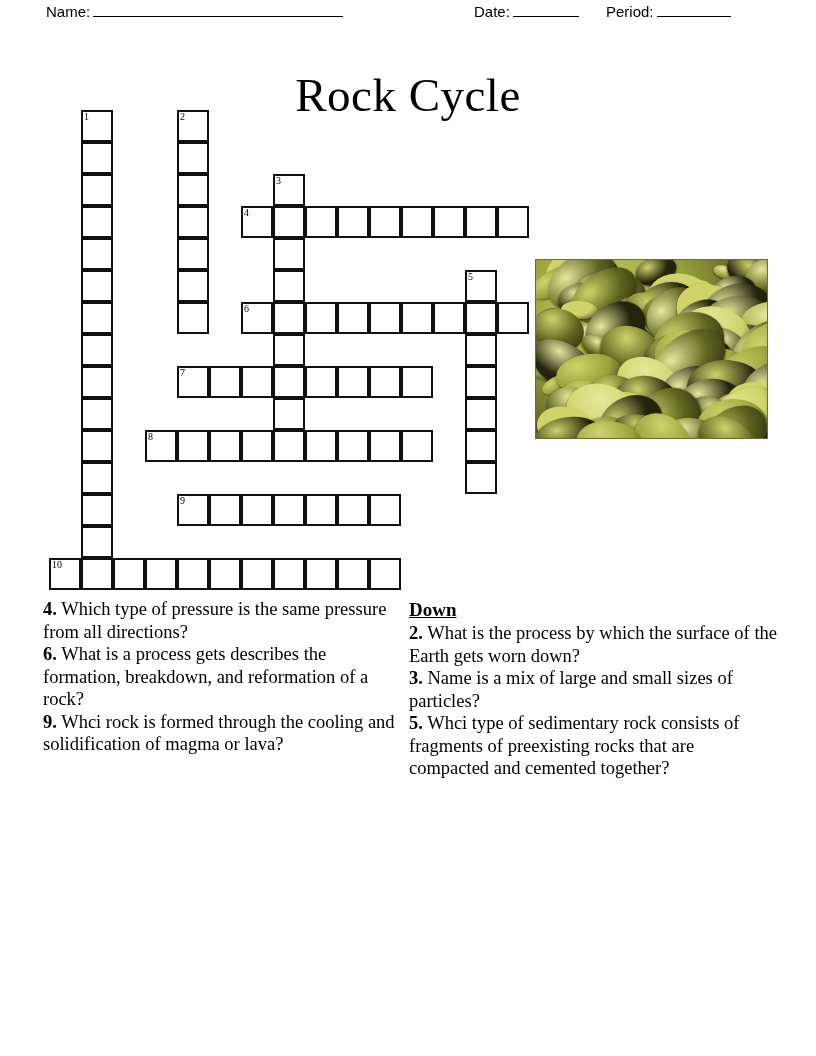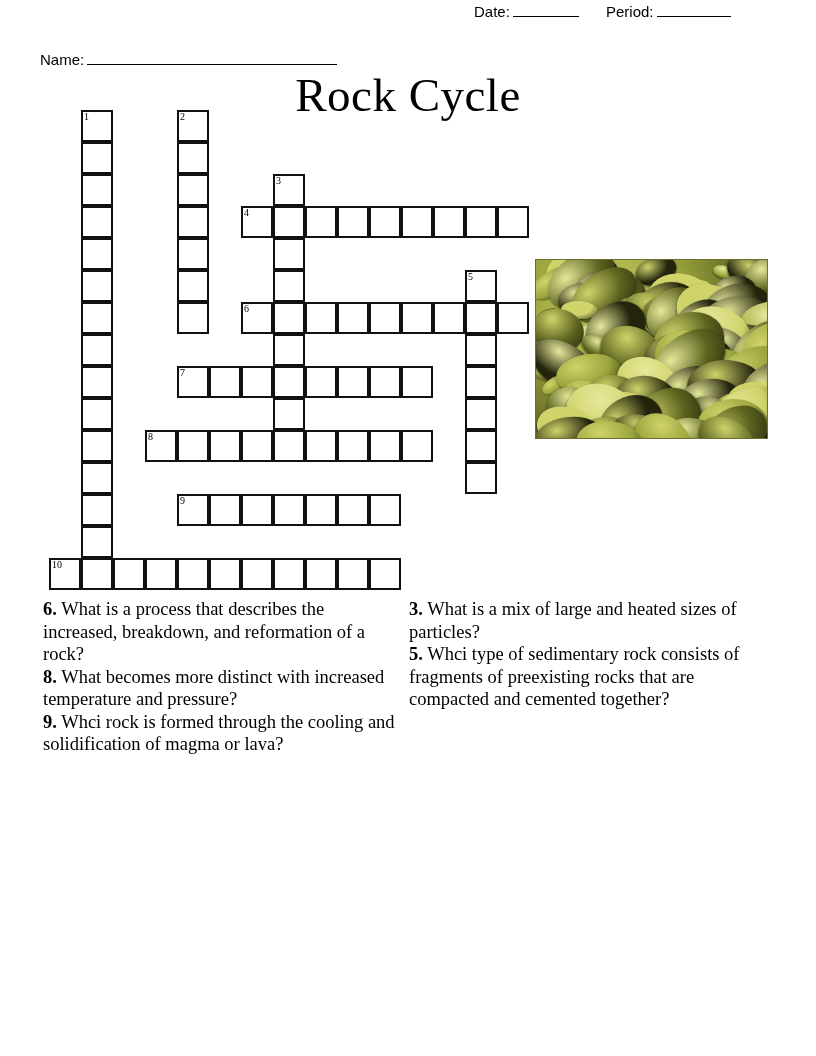--- a/index.html
+++ b/index.html
@@ -32,21 +32,21 @@
   }
   .hdr-field { position: absolute; top: 2px; }
   .hdr-label { }
   .hdr-rule {
     display: inline-block;
     border-bottom: 1px solid #000;
     height: 13px;
     vertical-align: baseline;
     margin-left: 3px;
   }
-  #hdr-name { left: 40px; margin-top: 48px; }
+  #hdr-name { left: 46px; }
   #hdr-name .hdr-rule { width: 250px; }
   #hdr-date { left: 474px; }
   #hdr-date .hdr-rule { width: 66px; }
   #hdr-period { left: 606px; }
   #hdr-period .hdr-rule { width: 74px; }
 
   
   .puzzle-title {
     position: absolute;
     left: 0;
@@ -385,21 +385,23 @@
       <div class="rockblob" style="left: -1.96685px; top: 157.251px; width: 70.1425px; height: 43.1412px; transform: rotate(-7.2deg); background: radial-gradient(at 34% 28%, rgb(207, 211, 106) 0%, rgb(35, 36, 12) 52%, rgb(35, 36, 12) 100%); box-shadow: rgba(12, 14, 4, 0.55) 0px 1px 2px;"></div>
       <div class="rockblob" style="left: 160.334px; top: 150.362px; width: 73.7911px; height: 53.3943px; transform: rotate(-37.4deg); background: radial-gradient(at 34% 28%, rgb(207, 211, 106) 0%, rgb(93, 100, 31) 52%, rgb(35, 36, 12) 100%); box-shadow: rgba(12, 14, 4, 0.55) 0px 1px 2px;"></div>
       <div class="rockblob" style="left: 160.182px; top: 160.192px; width: 63.5182px; height: 43.9517px; transform: rotate(34.3deg); background: radial-gradient(at 34% 28%, rgb(207, 211, 106) 0%, rgb(93, 100, 31) 52%, rgb(35, 36, 12) 100%); box-shadow: rgba(12, 14, 4, 0.55) 0px 1px 2px;"></div>
       <div class="rockblob" style="left: 95.9626px; top: 156.46px; width: 61.25px; height: 48.3208px; transform: rotate(37.9deg); background: radial-gradient(at 34% 28%, rgb(207, 211, 106) 0%, rgb(154, 163, 60) 52%, rgb(35, 36, 12) 100%); box-shadow: rgba(12, 14, 4, 0.55) 0px 1px 2px;"></div>
       <div class="rockblob" style="left: 40.0508px; top: 160.602px; width: 67.4224px; height: 46.1886px; transform: rotate(6.7deg); background: radial-gradient(at 34% 28%, rgb(207, 211, 106) 0%, rgb(154, 163, 60) 52%, rgb(35, 36, 12) 100%); box-shadow: rgba(12, 14, 4, 0.55) 0px 1px 2px;"></div>
     </div>
 </div>
 
 <div id="clues">
   <div class="clue-col" id="clue-col-left">
-      <p class="clue-item"><span class="clue-num">6.</span><span class="clue-text"> What is a process that describes the increased, breakdown, and reformation of a rock?</span></p>
-      <p class="clue-item"><span class="clue-num">8.</span><span class="clue-text"> What becomes more distinct with increased temperature and pressure?</span></p>
+      <p class="clue-item"><span class="clue-num">4.</span><span class="clue-text"> Which type of pressure is the same pressure from all directions?</span></p>
+      <p class="clue-item"><span class="clue-num">6.</span><span class="clue-text"> What is a process gets describes the formation, breakdown, and reformation of a rock?</span></p>
       <p class="clue-item"><span class="clue-num">9.</span><span class="clue-text"> Whci rock is formed through the cooling and solidification of magma or lava?</span></p>
     </div>
   <div class="clue-col" id="clue-col-right">
-      <p class="clue-item"><span class="clue-num">3.</span><span class="clue-text"> What is a mix of large and heated sizes of particles?</span></p>
+      <div class="clue-heading">Down</div>
+      <p class="clue-item"><span class="clue-num">2.</span><span class="clue-text"> What is the process by which the surface of the Earth gets worn down?</span></p>
+      <p class="clue-item"><span class="clue-num">3.</span><span class="clue-text"> Name is a mix of large and small sizes of particles?</span></p>
       <p class="clue-item"><span class="clue-num">5.</span><span class="clue-text"> Whci type of sedimentary rock consists of fragments of preexisting rocks that are compacted and cemented together?</span></p>
     </div>
 </div>
 
 </body></html>

